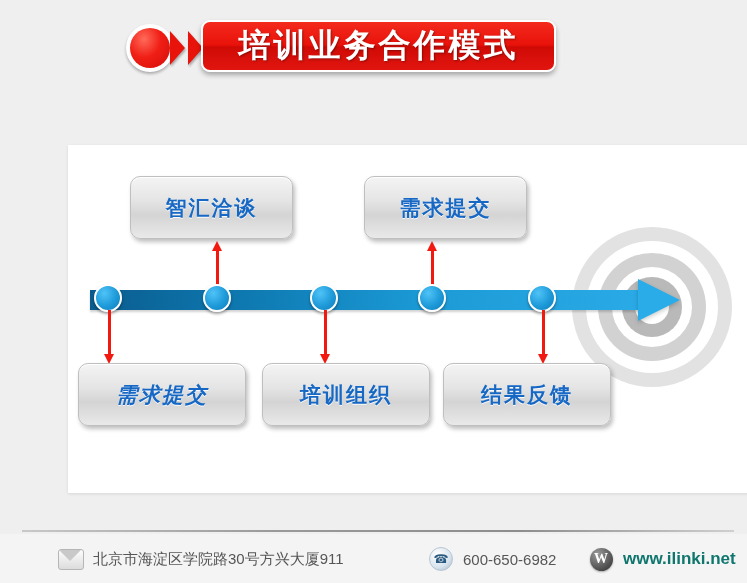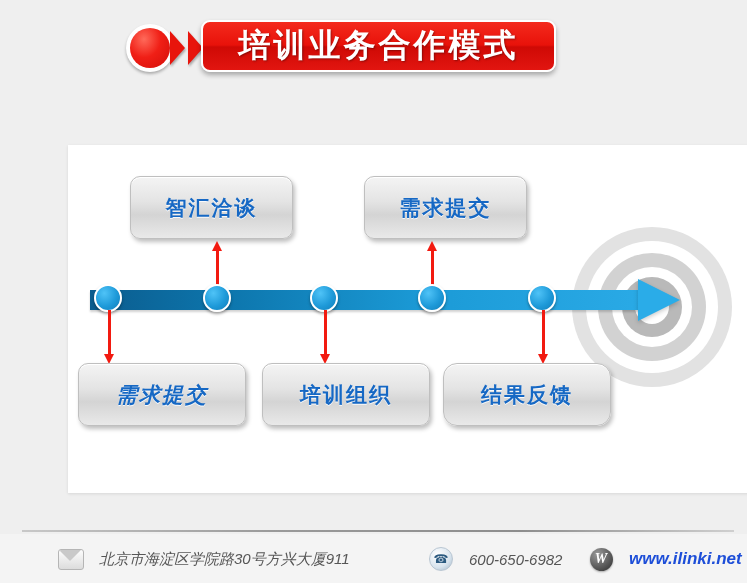--- a/index.html
+++ b/index.html
@@ -212,35 +212,34 @@
     left: 0;
     top: 534px;
     width: 747px;
     height: 49px;
     background: #f4f4f4;
   }
   .f-item {
     position: absolute;
     display: flex;
     align-items: center;
-    gap: 15px;
+    gap: 9px;
     top: 12px;
-    font-style: italic;
   }
   .f-item.addr  { left: 58px; }
   .f-item.phone { left: 428px; }
   .f-item.web   { left: 588px; }
   .f-text {
     color: #565656;
     font-size: 15px;
   }
   .f-text.big {
     font-size: 17px;
     font-weight: bold;
-    color: #1d4ed8;
+    color: #0f766e;
   }
   .f-icon {
     width: 26px;
     height: 26px;
     display: inline-flex;
     align-items: center;
     justify-content: center;
     flex: 0 0 auto;
   }
   .ico-mail {
@@ -329,21 +328,21 @@
   <div class="arrow-down" style="left:40px; top:165px; height:45px;"></div>
   <div class="arrow-down" style="left:256px; top:165px; height:45px;"></div>
   <div class="arrow-down" style="left:474px; top:165px; height:45px;"></div>
 
   <div class="stage-box" style="left:10px; top:218px; width:168px; height:63px;font-style:italic;">
     <span class="stage-label">需求提交</span>
   </div>
   <div class="stage-box" style="left:194px; top:218px; width:168px; height:63px;">
     <span class="stage-label">培训组织</span>
   </div>
-  <div class="stage-box" style="left:375px; top:218px; width:168px; height:63px;border-radius:14px;">
+  <div class="stage-box" style="left:375px; top:218px; width:168px; height:63px;">
     <span class="stage-label">结果反馈</span>
   </div>
 </div>
 
 <div class="footer-rule"></div>
 <div class="footer">
 
   <div class="f-item addr">
     <span class="f-icon">
       <span class="ico-mail"></span>

